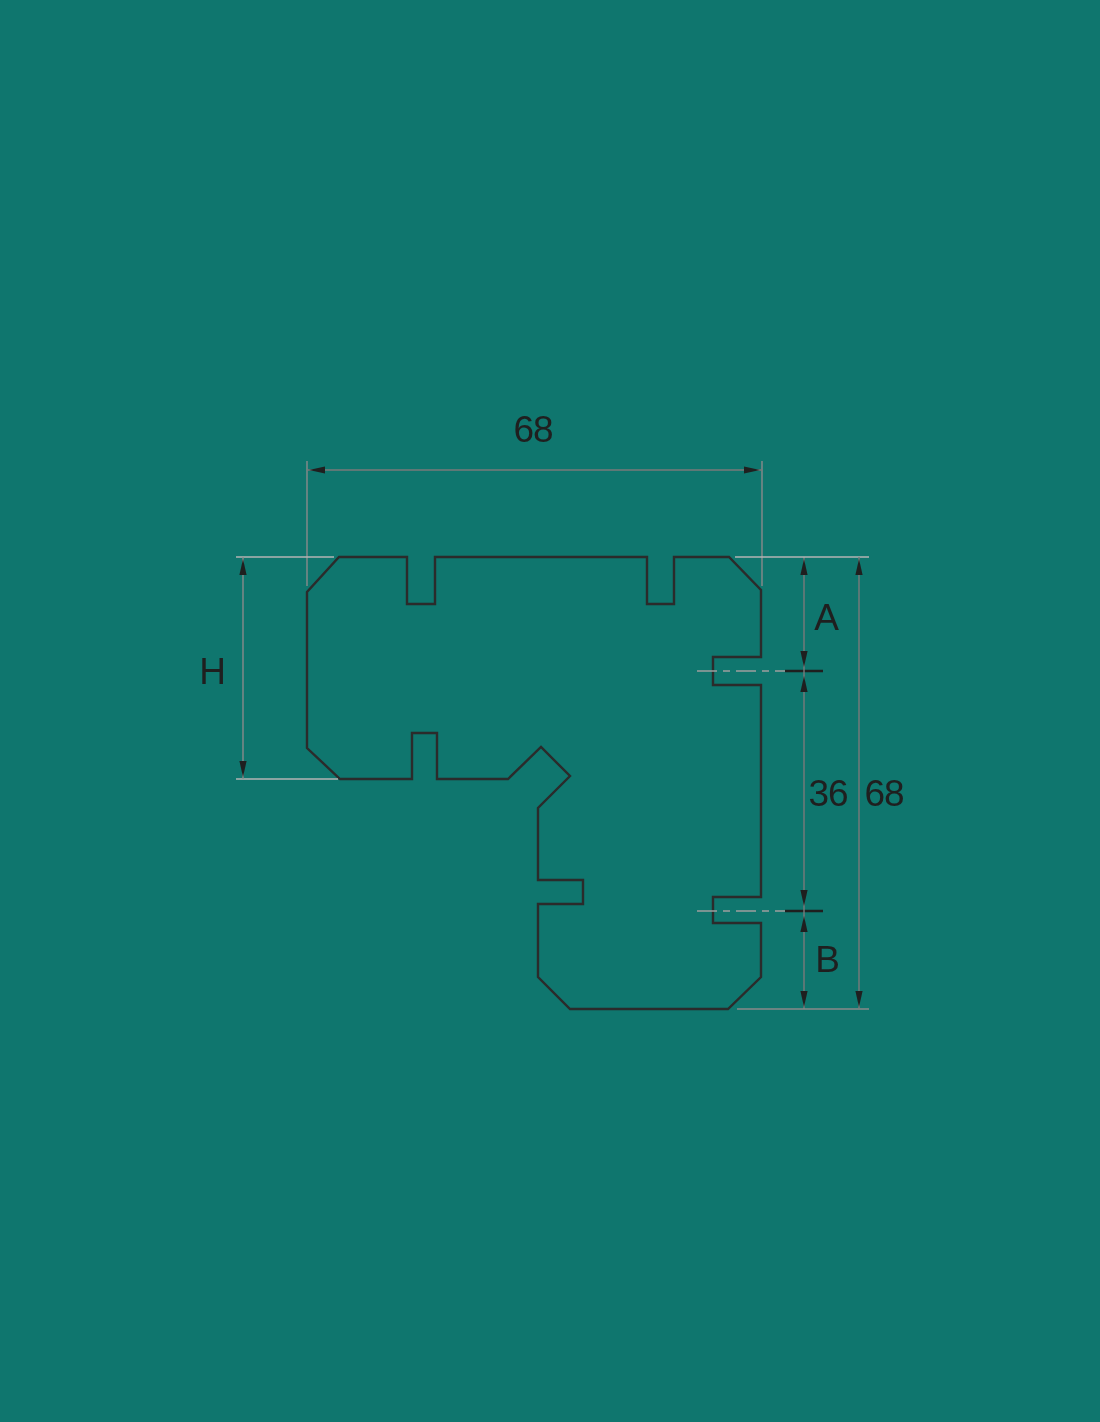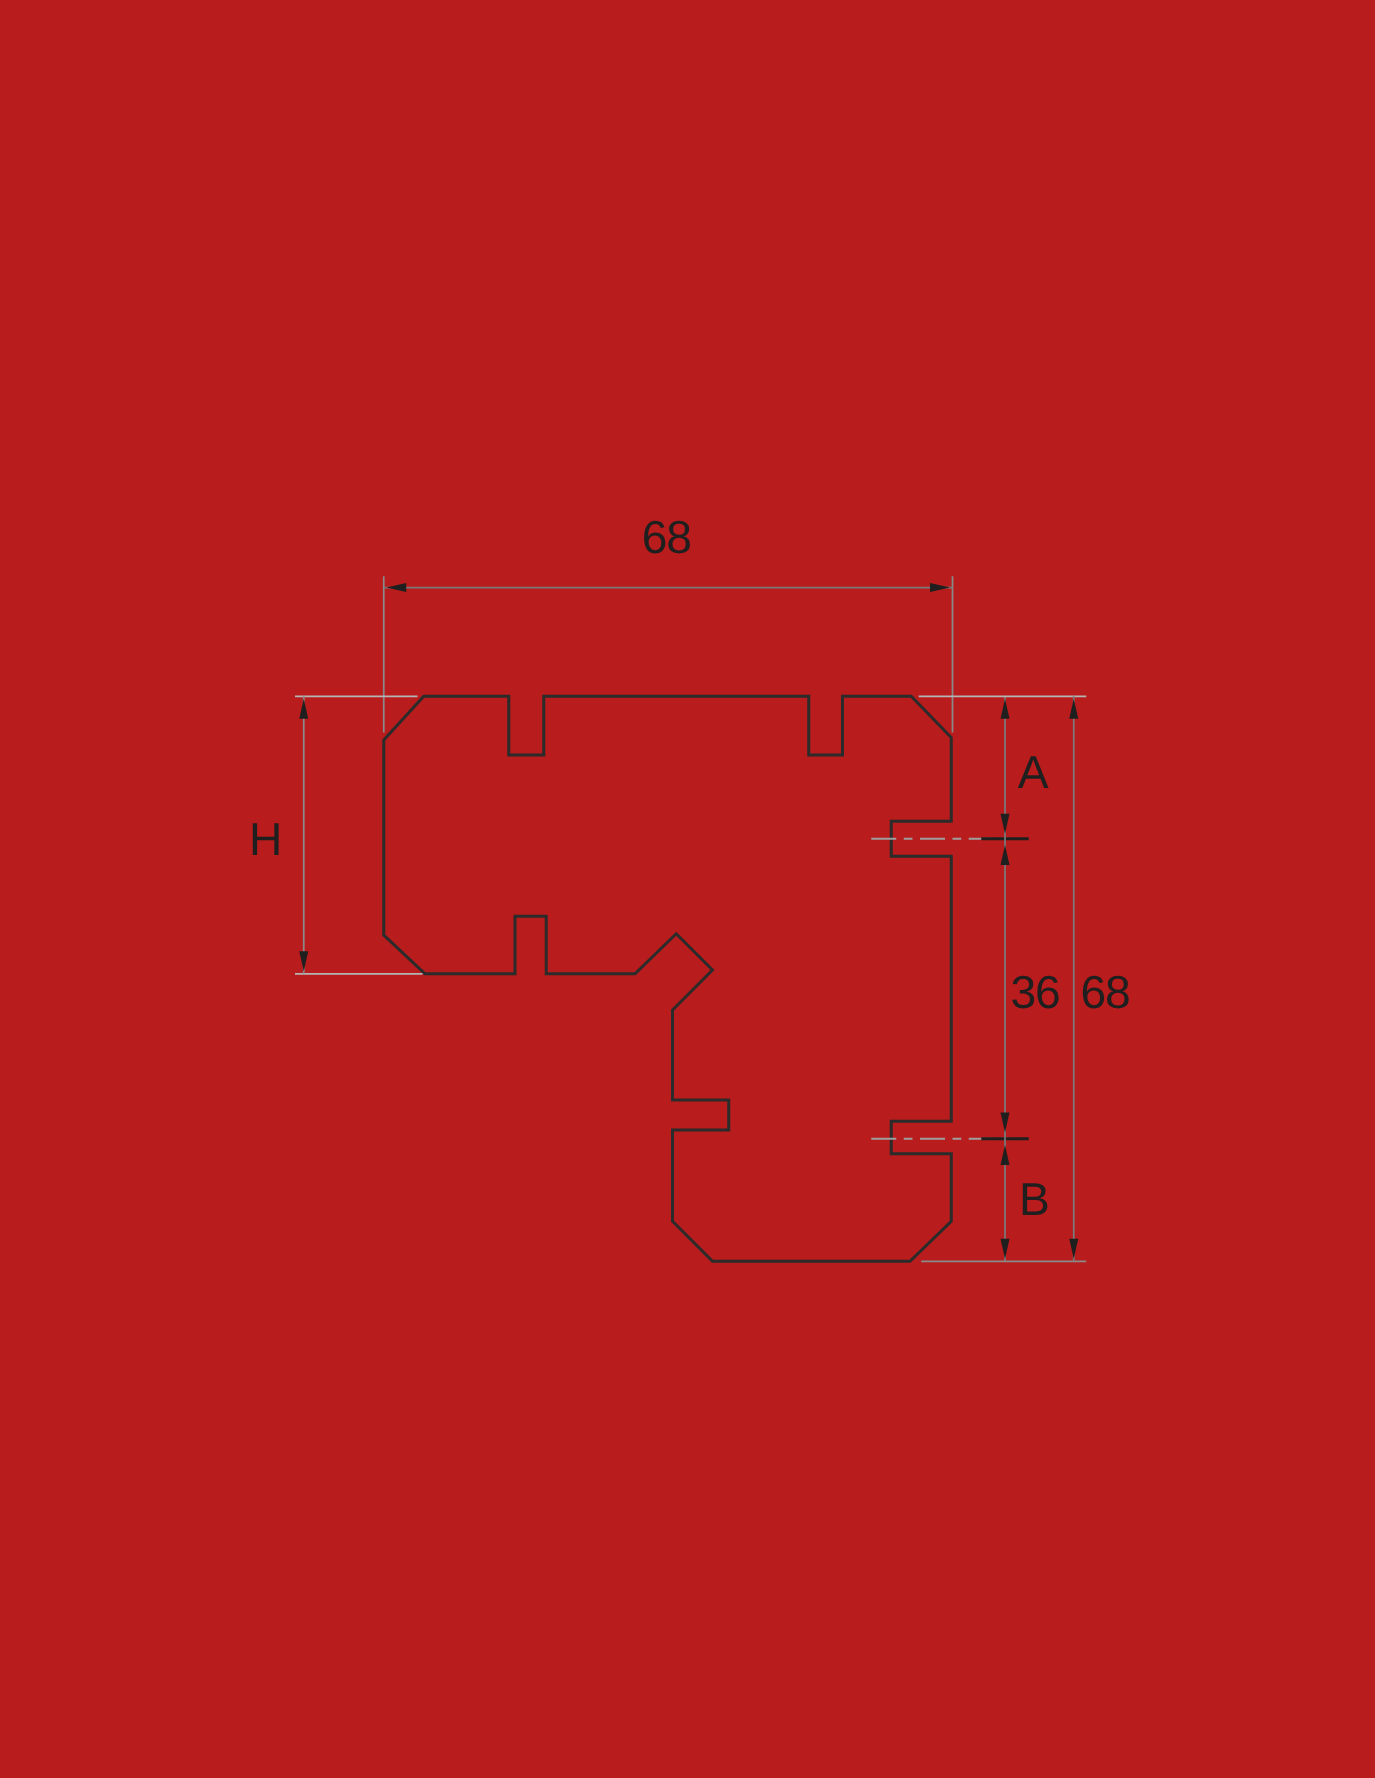--- a/index.html
+++ b/index.html
@@ -1,20 +1,20 @@
 <!DOCTYPE html>
 <html><head>
 <meta charset="utf-8">
 <style>
   html, body { margin: 0; padding: 0; background: #ffffff; }
   .canvas {
     position: relative;
     width: 1100px;
     height: 1422px;
-    background: #b91c1c;
+    background: #0f766e;
     overflow: hidden;
     font-family: "Liberation Sans", sans-serif;
   }
   svg { display: block; }
 
   .outline   { fill: none; stroke: #2b2b2b; stroke-width: 2.4; stroke-linejoin: miter; }
   .dim       { stroke: #7a7a7a; stroke-width: 1.4; fill: none; }
   .ext-light { stroke: #b5b5b5; stroke-width: 1.4; fill: none; }
   .ext-dark  { stroke: #8a8a8a; stroke-width: 1.4; fill: none; }
   .centerline{ stroke: #9e9e9e; stroke-width: 1.6; fill: none; stroke-dasharray: 20 6 7 6; }

